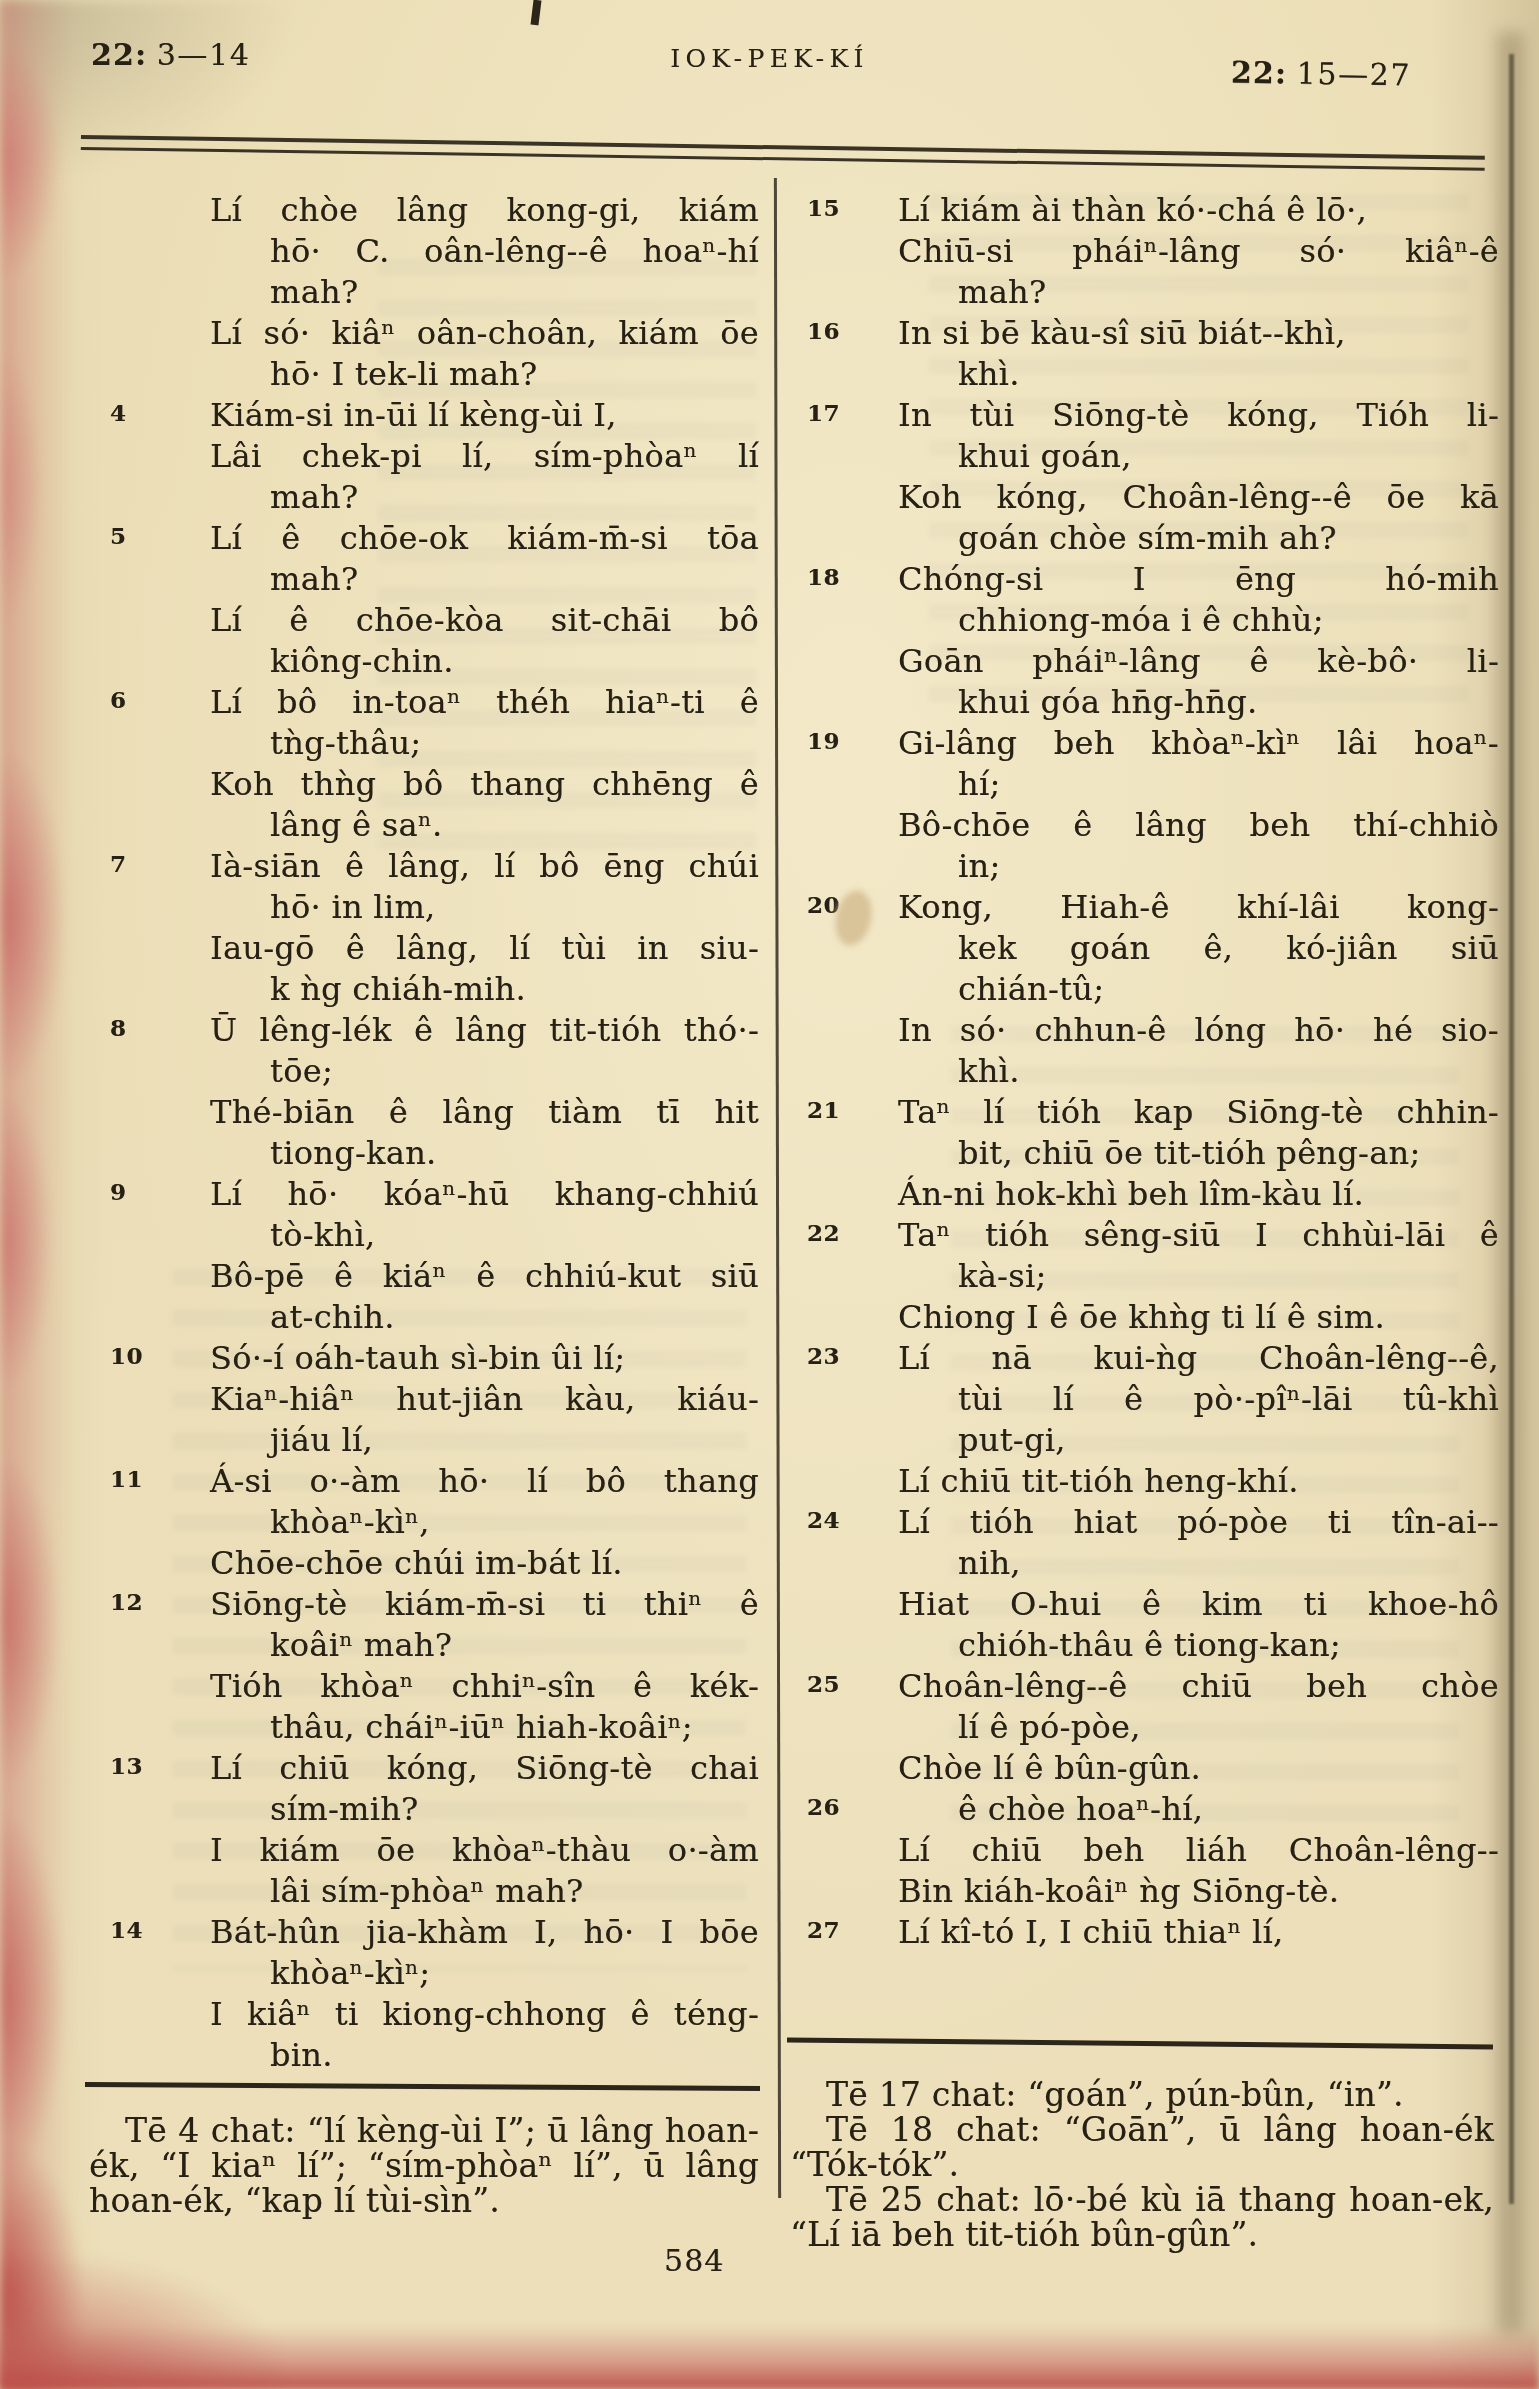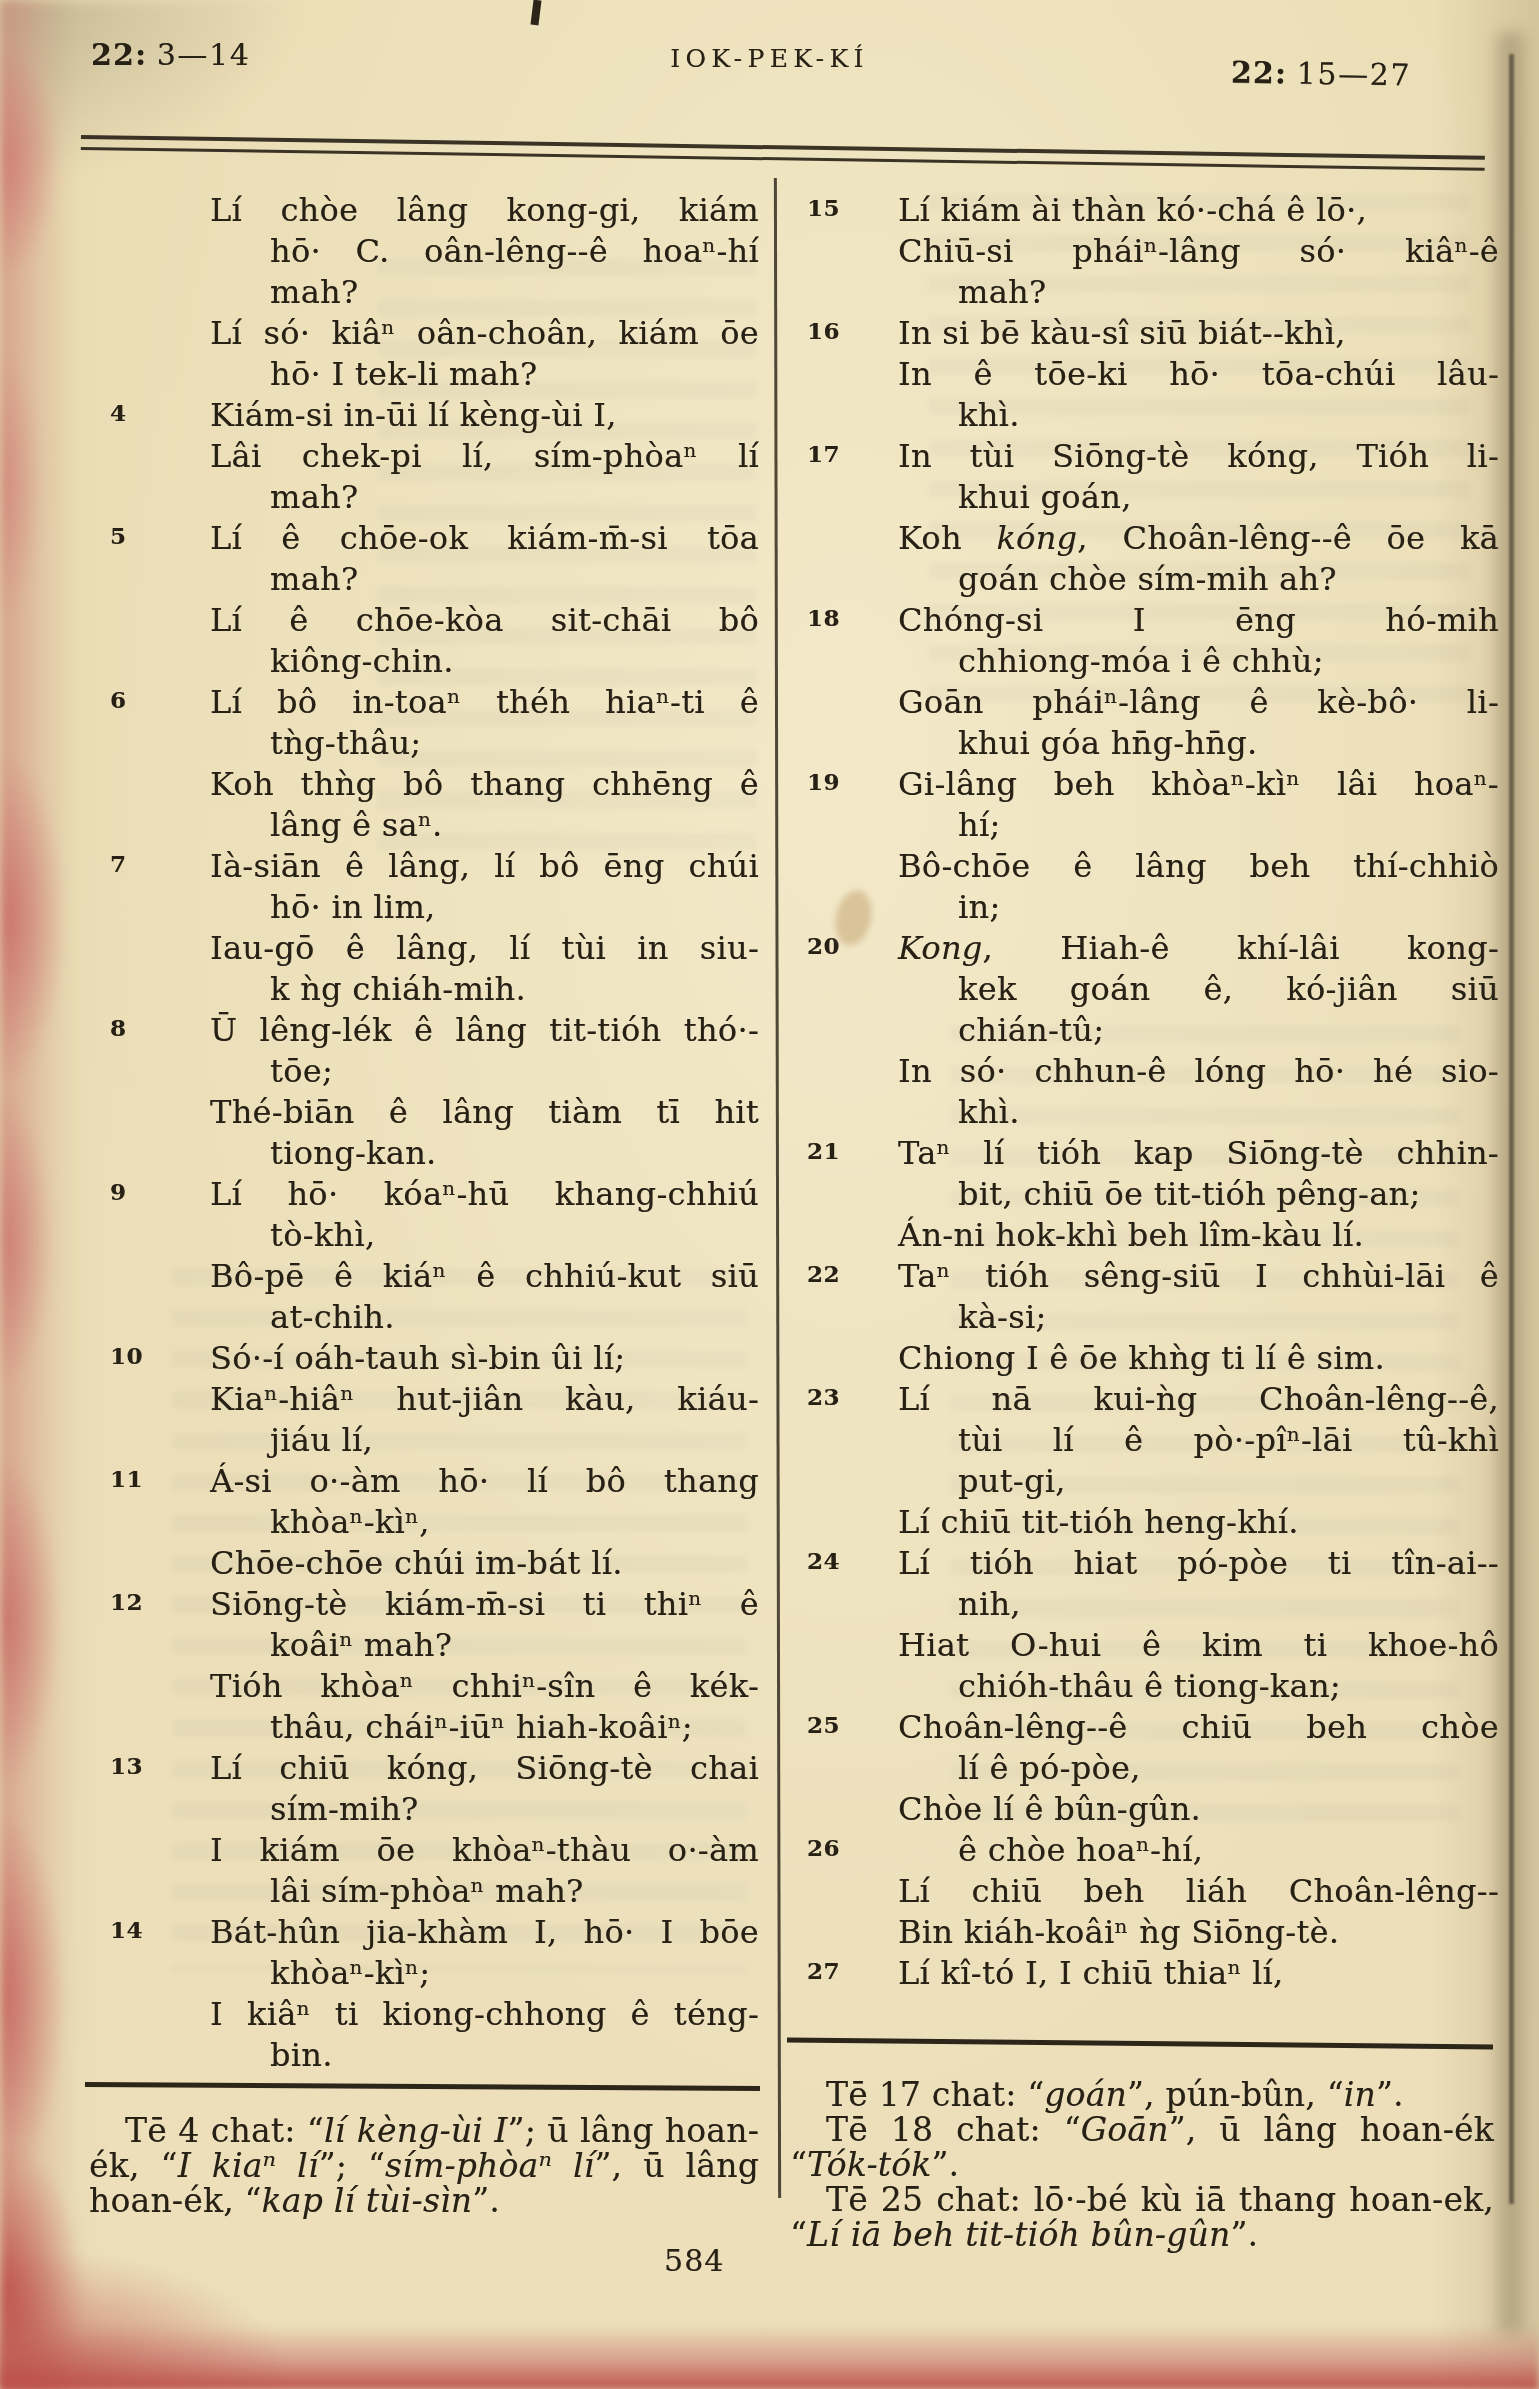--- a/index.html
+++ b/index.html
@@ -39,21 +39,21 @@
   .verse{position:relative;}
   .vnum{position:absolute;top:4.3px;font-size:23px;font-weight:bold;letter-spacing:0.5px;}
   #col-left .vnum{left:-100px;}
   #col-right .vnum{left:-91px;}
   .line{
     height:41px;line-height:41px;font-size:32px;letter-spacing:0.3px;
     text-align:justify;text-align-last:justify;white-space:normal;overflow:visible;
   }
   .line.cont{margin-left:60px;}
   .line.last{text-align:left;text-align-last:left;}
-  .it{font-style:italic;}
+  .it{}
 
   
   .fnblock{position:absolute;}
   #fn-left{left:89px;top:2113px;width:670px;}
   #fn-right{left:790px;top:2077px;width:704px;}
   .fnote-line{
     height:35px;line-height:35px;font-size:33px;letter-spacing:0.2px;
     text-align:justify;text-align-last:justify;
   }
   .fnote-line.last{text-align:left;text-align-last:left;}
@@ -203,21 +203,20 @@
   <div class="col ink" id="col-right">
       <div class="verse">
         <span class="vnum">15</span>
         <div class="line first last"><span>Lí kiám ài thàn kó·-chá ê lō·,</span></div>
         <div class="line first"><span>Chiū-si pháiⁿ-lâng só· kiâⁿ-ê</span></div>
         <div class="line cont last"><span>mah?</span></div>
       </div>
       <div class="verse">
         <span class="vnum">16</span>
         <div class="line first last"><span>In si bē kàu-sî siū biát--khì,</span></div>
-        <div class="line first"><span>In ê tōe-ki hō· tōa-chúi lâu-</span></div>
         <div class="line cont last"><span>khì.</span></div>
       </div>
       <div class="verse">
         <span class="vnum">17</span>
         <div class="line first"><span>In tùi Siōng-tè kóng, Tióh li-</span></div>
         <div class="line cont last"><span>khui goán,</span></div>
         <div class="line first"><span>Koh </span><span class="it">kóng</span><span>, Choân-lêng--ê ōe kā</span></div>
         <div class="line cont last"><span>goán chòe sím-mih ah?</span></div>
       </div>
       <div class="verse">

